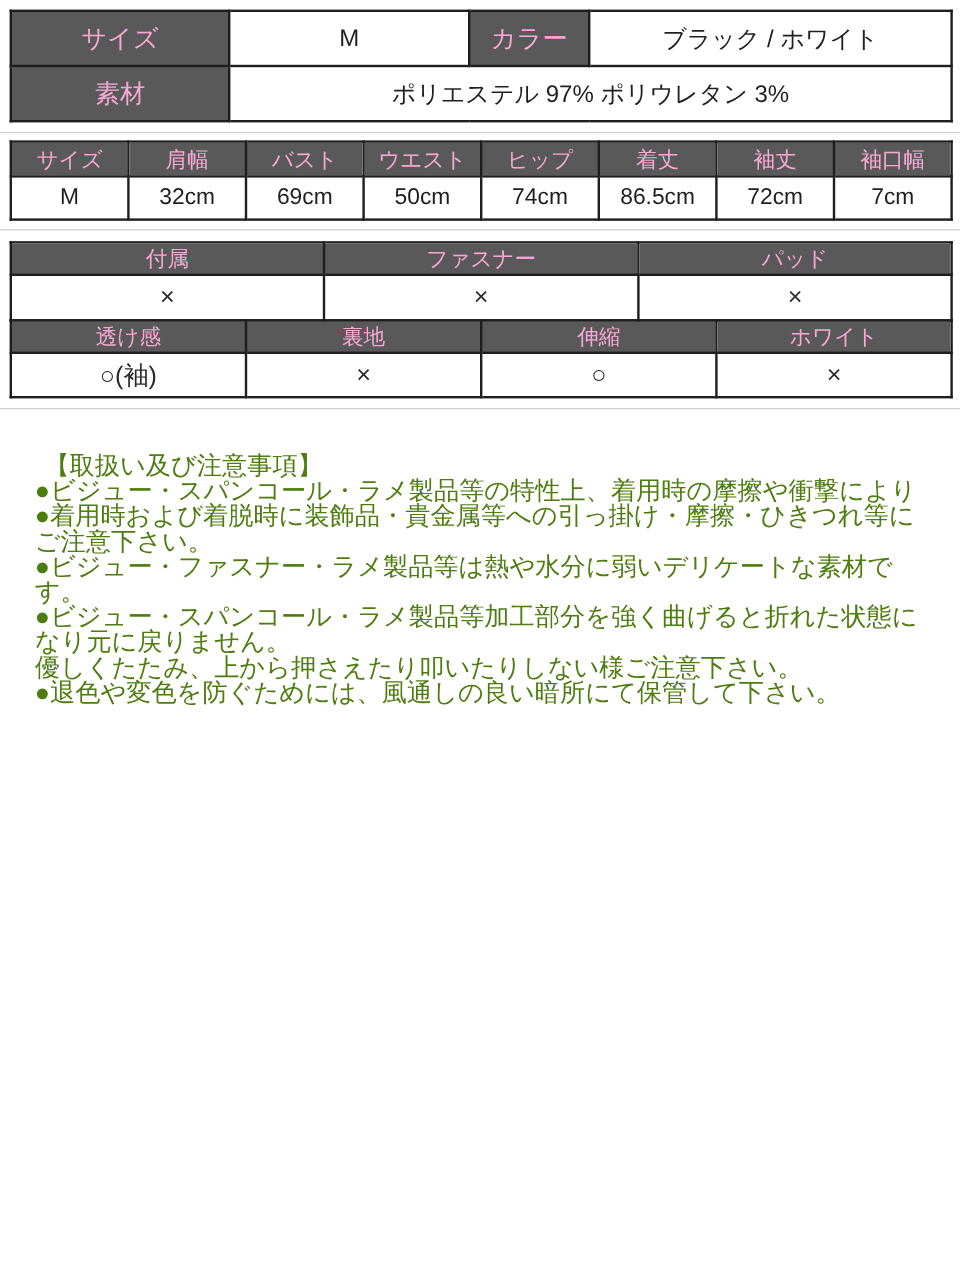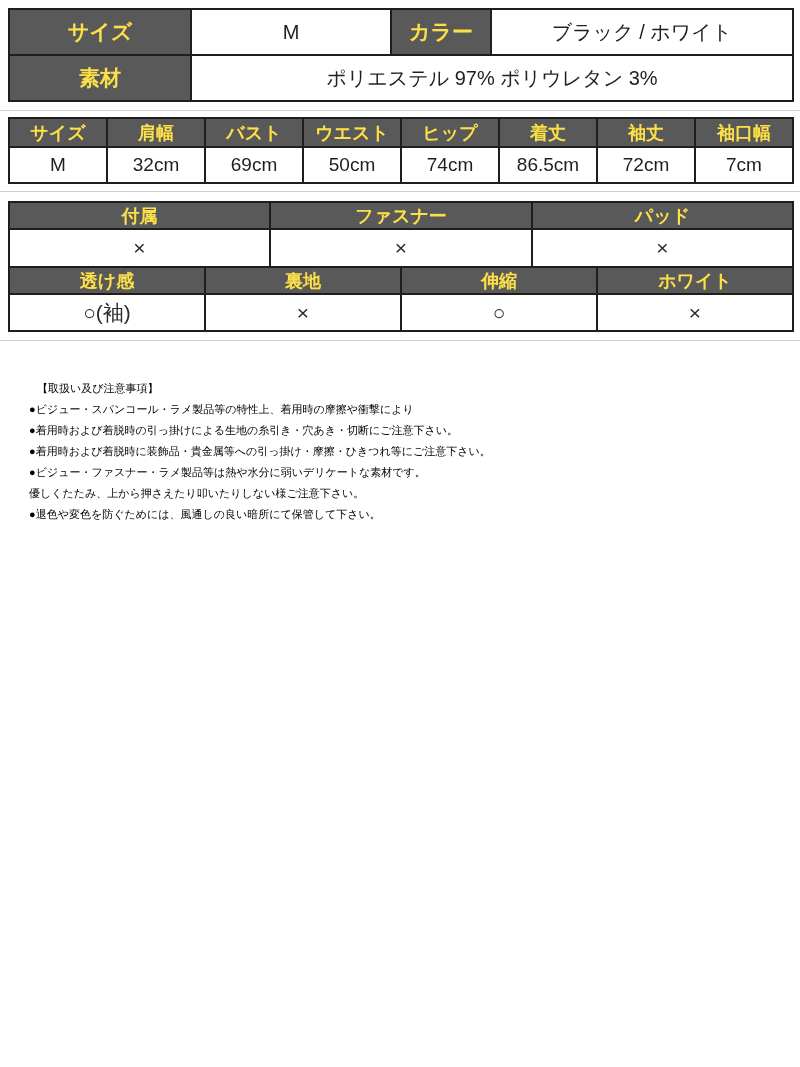--- a/index.html
+++ b/index.html
@@ -26,22 +26,22 @@
   th, td {
     border: 2px solid #1e1e1e;
     text-align: center;
     vertical-align: middle;
     padding: 0;
     overflow: hidden;
     white-space: nowrap;
   }
   th {
     background: #595959;
-    color: #fde047;
-    font-weight: bold;
+    color: #f9a8d4;
+    font-weight: normal;
     margin-top: 46px;
   }
   td { background: #ffffff; color: #1f1f1f; }
 
   
   .t1 { margin-top: 8px; }
   .t1 tr { height: 46px; }
   .t1 th { font-size: 21px; }
   .t1 td { font-size: 20px; }
 
@@ -67,23 +67,23 @@
     background: #cfcfcf;
   }
   .sep-1 { margin-top: 8px; }
   .sep-2 { margin-top: 7px; }
   .sep-3 { margin-top: 8px; }
 
   .notes {
     margin-top: 37px;
     padding-left: 29px;
     padding-right: 20px;
-    font-size: 11px;
+    font-size: 21px;
     line-height: 21px;
-    color: #000000;
+    color: #4d7c0f;
   }
   .notes p { margin: 0; }
   .notes .title { padding-left: 8px; }
 </style>
 </head>
 <body>
 
 <div class="page">
 
   <table class="t1">
@@ -187,20 +187,20 @@
       <td>×</td>
     </tr>
   </tbody>
     </table>
 
   <div class="sep sep-3"></div>
 
   <div class="notes">
     <p class="title">【取扱い及び注意事項】</p>
     <p>●ビジュー・スパンコール・ラメ製品等の特性上、着用時の摩擦や衝撃により</p>
-    <p>●着用時および着脱時の引っ掛けによる生地の糸引き・穴あき・切断にご注意下さい。</p>
     <p>●着用時および着脱時に装飾品・貴金属等への引っ掛け・摩擦・ひきつれ等にご注意下さい。</p>
     <p>●ビジュー・ファスナー・ラメ製品等は熱や水分に弱いデリケートな素材です。</p>
+    <p>●ビジュー・スパンコール・ラメ製品等加工部分を強く曲げると折れた状態になり元に戻りません。</p>
     <p>優しくたたみ、上から押さえたり叩いたりしない様ご注意下さい。</p>
     <p>●退色や変色を防ぐためには、風通しの良い暗所にて保管して下さい。</p>
   </div>
 
 </div>
 
 </body></html>

